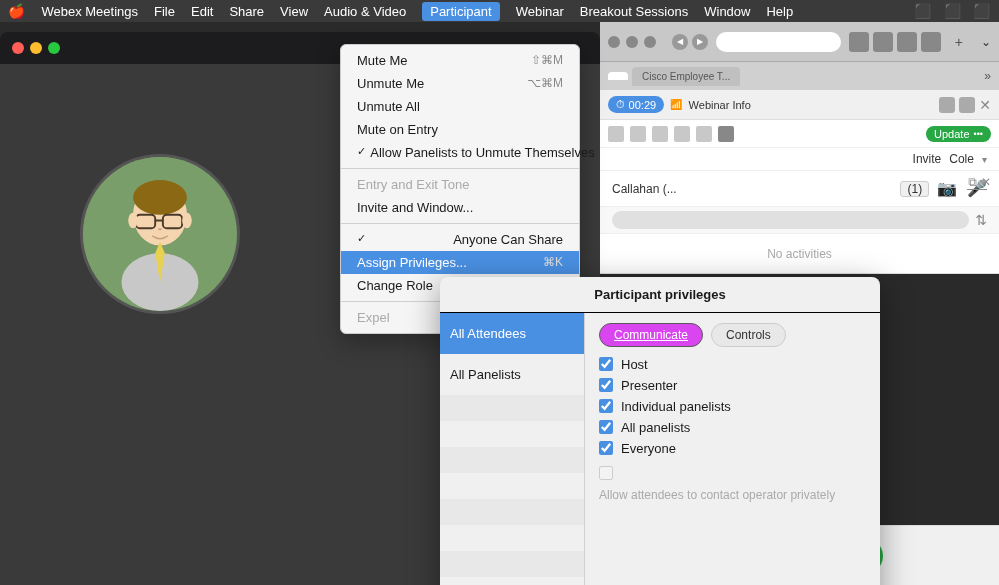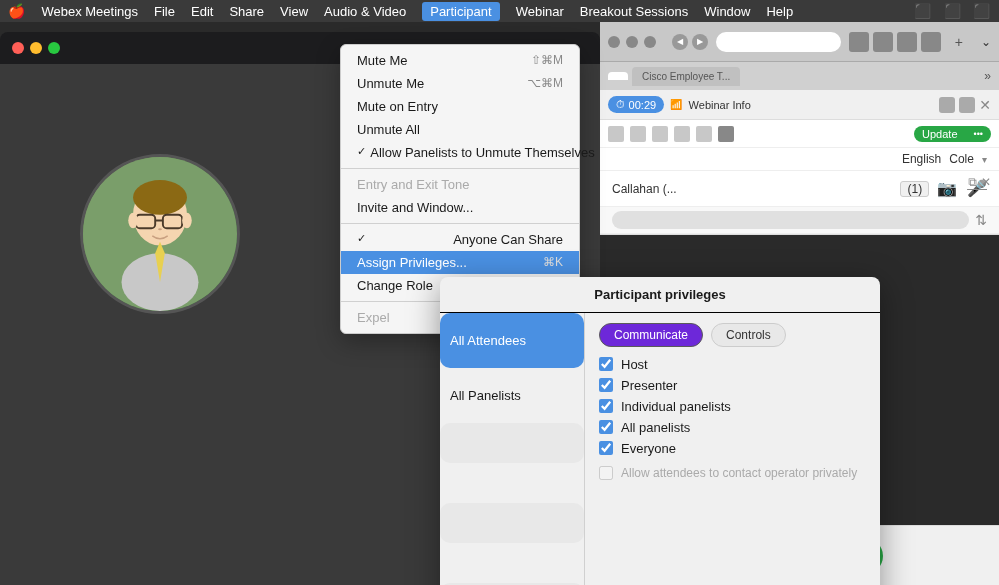--- a/index.html
+++ b/index.html
@@ -196,25 +196,24 @@
       height: 310px;
     }
 
     .dialog-left {
       width: 145px;
       border-right: 1px solid #d0d0d0;
       overflow: hidden;
     }
 
     .dialog-list-item {
-      padding: 20px 10px;
+      padding: 13px 10px;
       font-size: 13px;
       color: #1a1a1a;
       cursor: pointer;
-      border-radius: 10px;
     }
     .dialog-list-item.selected {
       background: #4a90e2;
       color: white;
     }
     .dialog-list-item.empty {
       height: 22px;
       background: #e8e8e8;
     }
     .dialog-list-item.empty:nth-child(even) {
@@ -237,23 +236,24 @@
     .dialog-tab {
       padding: 4px 14px;
       border-radius: 12px;
       font-size: 12px;
       cursor: pointer;
       border: 1px solid #ccc;
       background: #e8e8e8;
       color: #333;
     }
     .dialog-tab.active {
-      background: #6d28d9;
+      background: #d946ef;
       color: white;
       border-color: #5a5a5a;
+      text-decoration: underline;
     }
 
     .dialog-section-label {
       font-size: 12px;
       color: #333;
       margin-bottom: 8px;
     }
 
     .checkbox-row {
       display: flex;
@@ -269,20 +269,21 @@
     .checkbox-row label {
       font-size: 13px;
       color: #1a1a1a;
     }
 
     .contact-operator-row {
       display: flex;
       gap: 8px;
       margin-top: 4px;
       margin-bottom: 10px;
+      flex-direction: column;
     }
     .contact-operator-row input[type="checkbox"] {
       width: 14px;
       height: 14px;
     }
     .contact-operator-row label {
       font-size: 12px;
       color: #888;
     }
     .start-webinar-btn {
@@ -373,24 +374,24 @@
   <div class="dropdown-menu">
     <div class="menu-item">
       <span>Mute Me</span>
       <span class="shortcut">⇧⌘M</span>
     </div>
     <div class="menu-item">
       <span>Unmute Me</span>
       <span class="shortcut">⌥⌘M</span>
     </div>
     <div class="menu-item">
+      <span>Unmute All</span>
+    </div>
+    <div class="menu-item">
       <span>Mute on Entry</span>
-    </div>
-    <div class="menu-item">
-      <span>Unmute All</span>
     </div>
     <div class="menu-item">
       <span class="checkmark">✓</span>
       <span>Allow Panelists to Unmute Themselves</span>
     </div>
     <div class="menu-separator"></div>
     <div class="menu-item disabled">
       <span>Entry and Exit Tone</span>
     </div>
     <div class="menu-item">
@@ -463,29 +464,29 @@
     </div>
 
     <div style="display:flex;align-items:center;padding:0 8px;height:28px;border-bottom:1px solid #eee;gap:6px;">
       <div style="width:16px;height:16px;background:#c8c8c8;border-radius:2px;"></div>
       <div style="width:16px;height:16px;background:#c8c8c8;border-radius:2px;"></div>
       <div style="width:16px;height:16px;background:#c8c8c8;border-radius:2px;"></div>
       <div style="width:16px;height:16px;background:#c8c8c8;border-radius:2px;"></div>
       <div style="width:16px;height:16px;background:#c8c8c8;border-radius:2px;"></div>
       <div style="width:16px;height:16px;background:#888;border-radius:2px;"></div>
       <div style="flex:1;"></div>
-      <div style="background:#28a745;padding:2px 8px;border-radius:10px;display:flex;align-items:center;gap:16px;">
+      <div style="background:#28a745;padding:2px 8px;border-radius:10px;display:flex;align-items:center;gap:4px;">
         <span style="color:white;font-size:11px;">Update</span>
         <span style="color:white;font-size:9px;">•••</span>
       </div>
     </div>
 
     <div style="display:flex;align-items:center;padding:4px 12px;border-bottom:1px solid #eee;gap:8px;">
       <div style="flex:1;"></div>
-      <span style="font-size:12px;color:#333;">English</span>
+      <span style="font-size:12px;color:#333;">Invite</span>
       <span style="font-size:12px;color:#333;font-weight:500;">Cole</span>
       <span style="font-size:10px;color:#888;">▾</span>
     </div>
 
     <div style="display:flex;align-items:center;padding:8px 12px;gap:8px;border-bottom:1px solid #eee;position:relative;">
       <div style="flex:1;">
         <div style="font-size:12px;color:#333;">Callahan (...</div>
         <div style="font-size:11px;color:#888;"></div>
       </div>
       <div style="display:flex;align-items:center;gap:4px;">
@@ -499,20 +500,23 @@
         <span style="font-size:12px;color:#888;cursor:pointer;">⧉</span>
         <span style="font-size:12px;color:#888;cursor:pointer;">✕</span>
       </div>
     </div>
 
     <div style="display:flex;align-items:center;padding:4px 12px;background:#f8f8f8;border-bottom:1px solid #eee;">
       <div style="flex:1;height:18px;background:#e0e0e0;border-radius:9px;"></div>
       <span style="margin-left:6px;font-size:14px;color:#888;">⇅</span>
     </div>
 
+    <div style="padding:12px;text-align:center;">
+      <span style="font-size:12px;color:#aaa;">No activities</span>
+    </div>
   </div>
 
   <div style="position:absolute;bottom:0;left:600px;right:0;height:60px;background:#f0f0f0;border-top:1px solid #ddd;display:flex;align-items:center;justify-content:center;">
     <button class="start-webinar-btn">
       <span>Start Webinar</span>
       <div class="chevron">▾</div>
     </button>
   </div>
 
   <div class="privileges-dialog">

